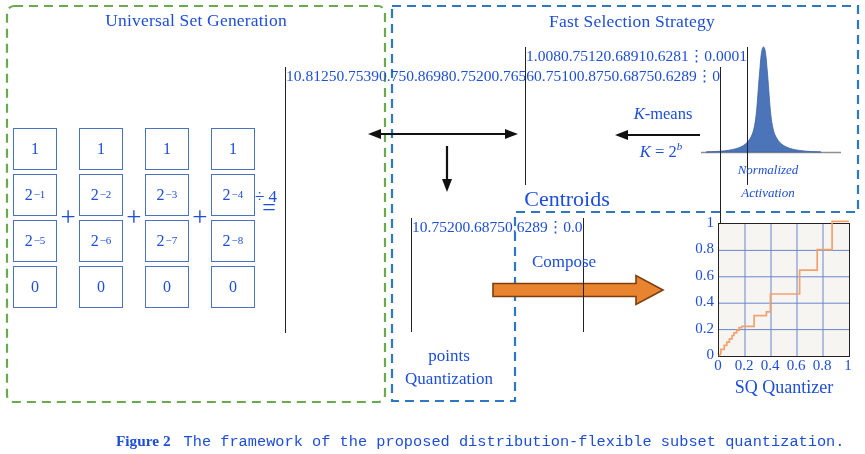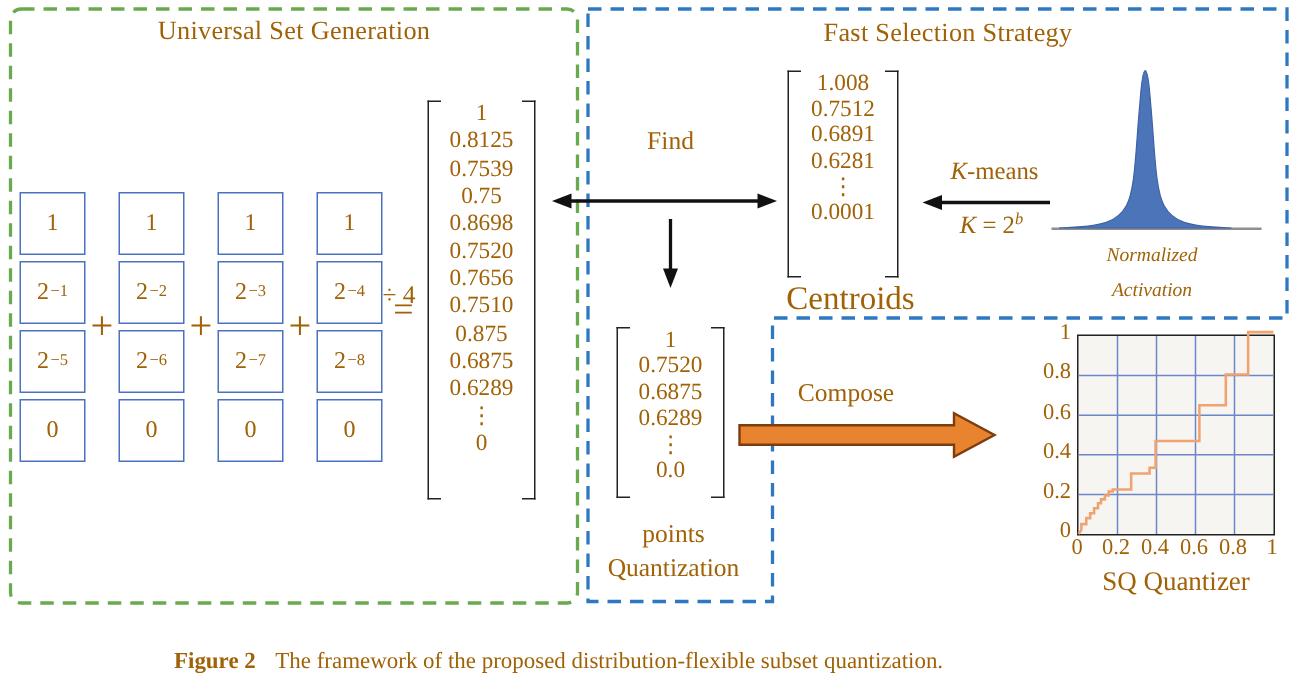--- a/index.html
+++ b/index.html
@@ -1,18 +1,18 @@
 <!DOCTYPE html>
 <html style="--green-border: #6aaa4e; --blue-border: #2e78c2; --cell-border: #4a72c0; --distribution-fill: #4b74b9; --compose-arrow-fill: #e8832f; --compose-arrow-stroke: #7e3d0e; --quantizer-curve: #f0a371; --plot-grid: #6b87c8;"><head>
 <meta charset="utf-8">
 <style>
   html,body { margin:0; padding:0; background:#ffffff; }
   .stage {
     position:relative; width:865px; height:454px; background:#fff; overflow:hidden;
-    font-family:"Liberation Serif","DejaVu Serif",serif; color:#a16207;
+    font-family:"Liberation Serif","DejaVu Serif",serif; color:#1d4ed8;
   }
   .overlay { position:absolute; left:0; top:0; z-index:1; }
   .t, .lbl, .op, .vec, #cols, #plot, #yticks, #xticks, #caption { position:absolute; z-index:2; }
   .t { text-align:center; font-size:17.5px; letter-spacing:.2px; }
   .lbl { text-align:center; }
 
   
   #cols { left:13px; top:128px; width:242px; height:184px; display:flex; justify-content:space-between; }
   .col { width:44px; display:flex; flex-direction:column; }
   .cell {
@@ -26,21 +26,21 @@
 
   .op { font-size:17px; }
   #divide { left:255px; top:187px; }
   #equals { left:253px; top:194px; font-size:24px; width:32px; text-align:center; }
 
   
   .vec { display:flex; align-items:stretch; }
   .vb { width:8px; }
   .vb.l { border-left:1.8px solid #222; border-top:1.8px solid #222; border-bottom:1.8px solid #222; }
   .vb.r { border-right:1.8px solid #222; border-top:1.8px solid #222; border-bottom:1.8px solid #222; }
-  .vvals { flex:1; display:flex; flex-direction:column; justify-content:flex-start; text-align:center; }
+  .vvals { flex:1; display:flex; flex-direction:row; justify-content:flex-start; text-align:center; }
   #uvec { left:285px; top:67px;  width:72px; height:266px; font-size:15.5px; }
   #uvec .vrow { line-height:18.35px; }
   #cvec { left:525px; top:47px;  width:74px; height:138px; font-size:15.5px; }
   #cvec .vrow { line-height:17.2px; }
   #qvec { left:411px; top:218px; width:72px; height:114px; font-size:15.5px; }
   #qvec .vrow { line-height:17.4px; }
 
   #ulabel   { left:270px; top:346px; width:104px; font-size:17px; line-height:23px; }
   #findnear { left:399px; top:81px;  width:96px;  font-size:17px; line-height:25px; }
   #clabel   { left:517px; top:186px; width:100px; font-size:22px; }
@@ -57,21 +57,21 @@
     left:718px; top:223px; width:130px; height:132px; box-sizing:content-box;
     border:1.6px solid #222; background:#f6f5f1;
   }
   #plot svg { overflow:visible; display:block; }
   #yticks { left:684px; top:214px; width:30px; height:160px; }
   #yticks span { position:absolute; right:0; width:30px; height:18px; text-align:right; font-size:15px; }
   #xticks { left:705px; top:357px; width:170px; height:18px; }
   #xticks span { position:absolute; width:26px; text-align:center; font-size:15px; }
 
   #caption { left:116px; top:432px; font-size:15.3px; white-space:nowrap; }
-  #caption span { margin-left:13px; }
+  #caption span { margin-left:13px;font-family:Liberation Mono, monospace; }
 </style>
 </head>
 <body>
 
 <div class="stage">
 
   <svg class="overlay" width="865" height="425">
 
     <rect x="7" y="6" width="378" height="396" rx="7" style="fill:none;stroke:var(--green-border);stroke-width:2.2;stroke-dasharray:9 6"></rect>
     <path d="M392 6 H858 V212 H515 V401 H392 Z" style="fill:none;stroke:var(--blue-border);stroke-width:2.2;stroke-dasharray:9 6"></path>
@@ -151,21 +151,20 @@
         <div class="vrow">0.875</div>
         <div class="vrow">0.6875</div>
         <div class="vrow">0.6289</div>
         <div class="vrow">⋮</div>
         <div class="vrow">0</div>
       </div>
     <div class="vb r"></div>
   </div>
 
   <div class="lbl" id="findnear">
-    <div>Find</div>
   </div>
 
   <div class="vec" id="cvec">
     <div class="vb l"></div>
     <div class="vvals">
         <div class="vrow">1.008</div>
         <div class="vrow">0.7512</div>
         <div class="vrow">0.6891</div>
         <div class="vrow">0.6281</div>
         <div class="vrow">⋮</div>

